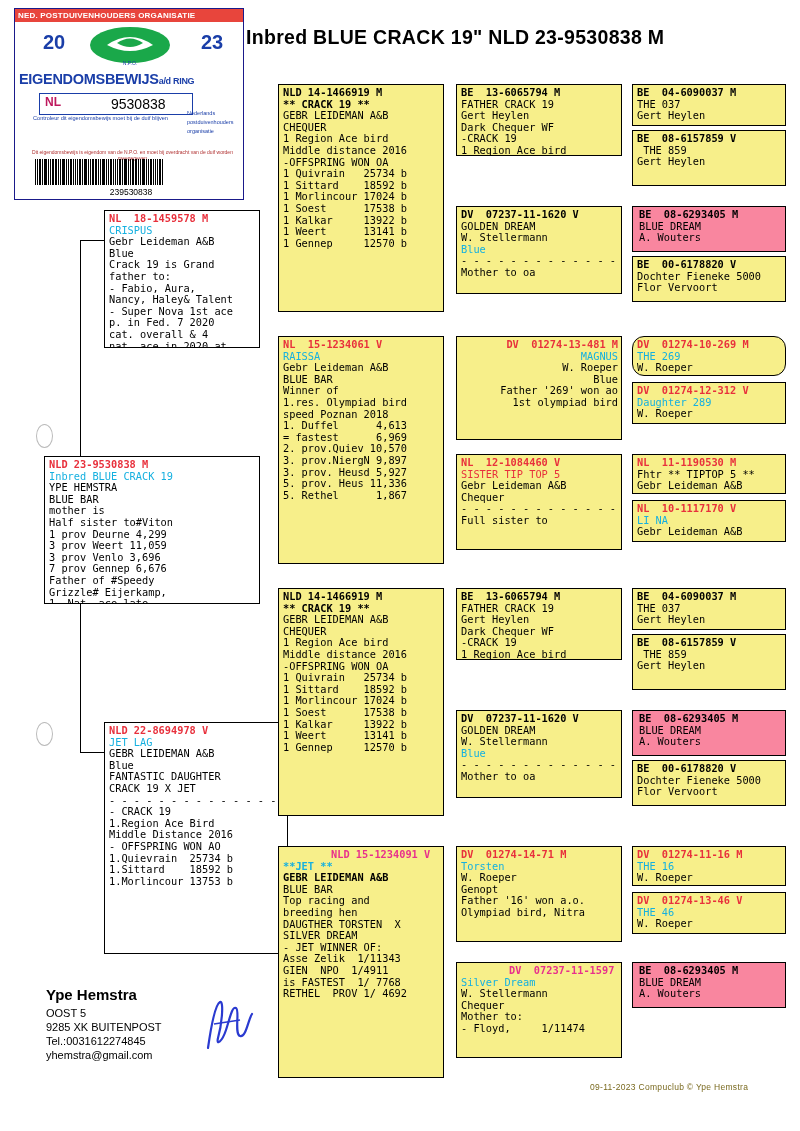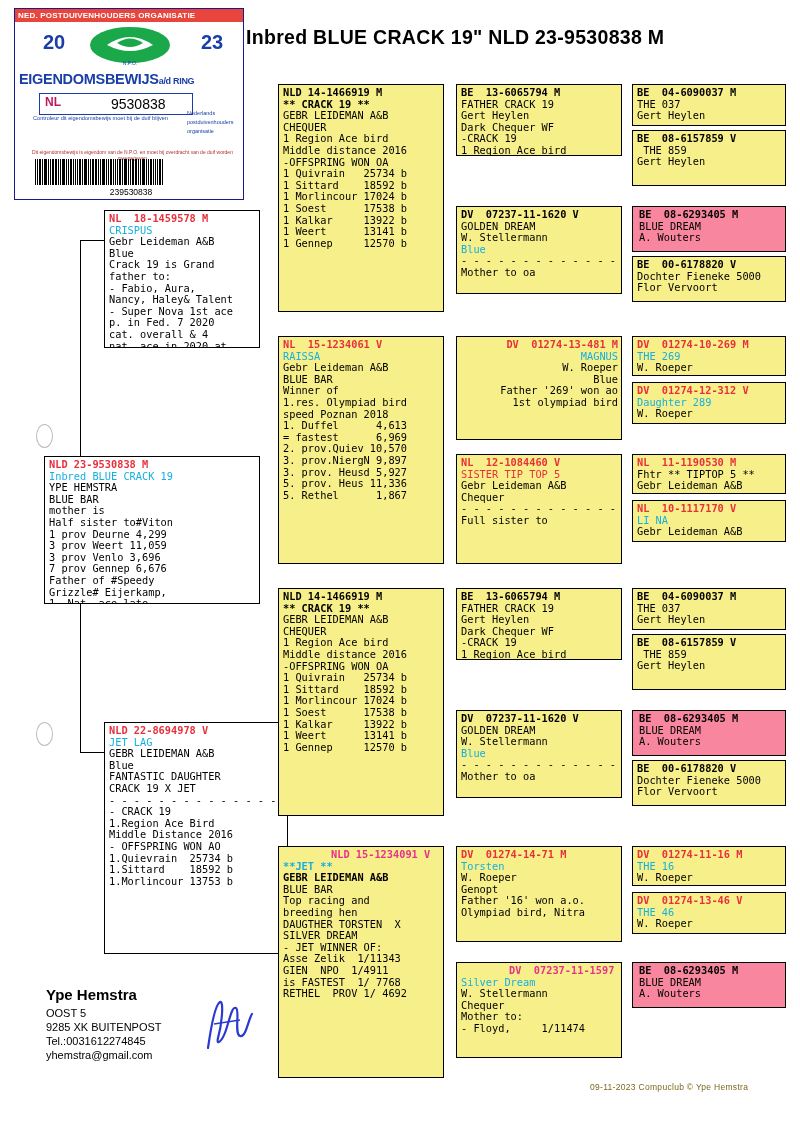--- a/index.html
+++ b/index.html
@@ -295,21 +295,21 @@
 
   <div class="card" style="left:456px;top:336px;width:166px;height:104px;text-align:right;">
     <div class="row ring c-red">DV  01274-13-481 M</div>
     <div class="row c-cyan">MAGNUS</div>
     <div class="row">W. Roeper</div>
     <div class="row">Blue</div>
     <div class="row">Father '269' won ao</div>
     <div class="row">1st olympiad bird</div>
   </div>
 
-  <div class="card" style="left:456px;top:454px;width:166px;height:110px;">
+  <div class="card" style="left:456px;top:454px;width:166px;height:96px;">
     <div class="row ring c-red">NL  12-1084460 V</div>
     <div class="row c-red">SISTER TIP TOP 5</div>
     <div class="row">Gebr Leideman A&amp;B</div>
     <div class="row">Chequer</div>
     <div class="row dash">- - - - - - - - - - - - - -</div>
     <div class="row">Full sister to</div>
   </div>
 
   <div class="card" style="left:456px;top:588px;width:166px;height:72px;">
     <div class="row ring">BE  13-6065794 M</div>
@@ -361,21 +361,21 @@
     <div class="row ring">BE  08-6293405 M</div>
     <div class="row">BLUE DREAM</div>
     <div class="row">A. Wouters</div>
   </div>
   <div class="card" style="left:632px;top:256px;width:154px;height:46px;">
     <div class="row ring">BE  00-6178820 V</div>
     <div class="row">Dochter Fieneke 5000</div>
     <div class="row">Flor Vervoort</div>
   </div>
 
-  <div class="card" style="left:632px;top:336px;width:154px;height:40px;">
+  <div class="card" style="left:632px;top:336px;width:154px;height:40px;border-radius:12px;">
     <div class="row ring c-red">DV  01274-10-269 M</div>
     <div class="row c-cyan">THE 269</div>
     <div class="row">W. Roeper</div>
   </div>
   <div class="card" style="left:632px;top:382px;width:154px;height:42px;">
     <div class="row ring c-red">DV  01274-12-312 V</div>
     <div class="row c-cyan">Daughter 289</div>
     <div class="row">W. Roeper</div>
   </div>
   <div class="card" style="left:632px;top:454px;width:154px;height:40px;">

